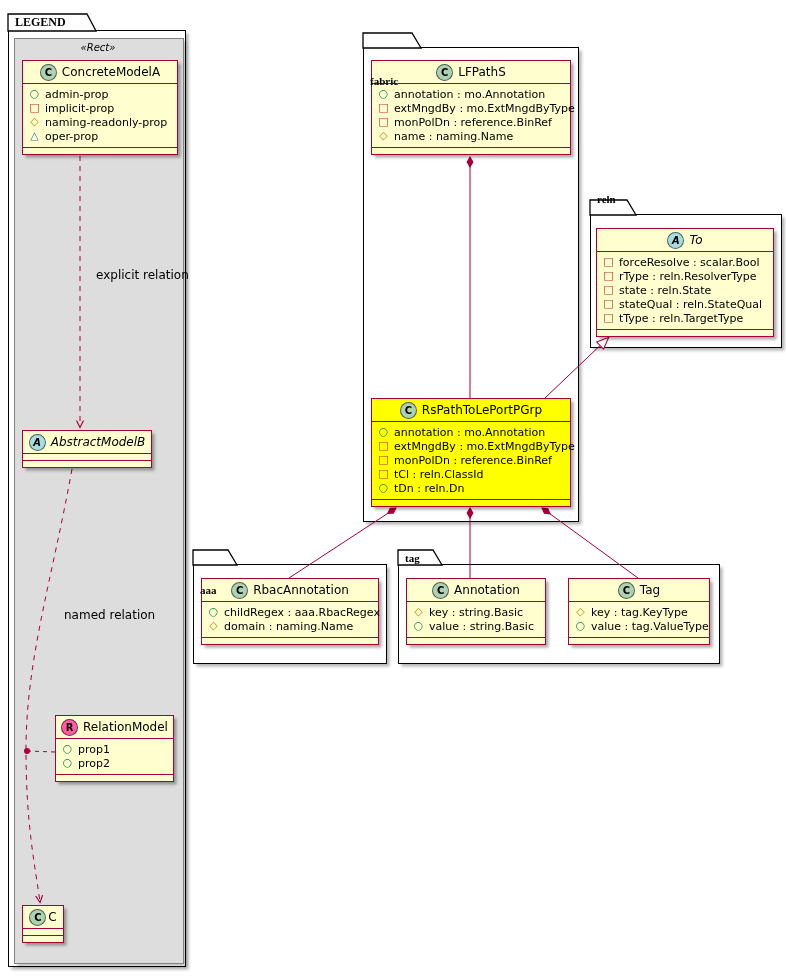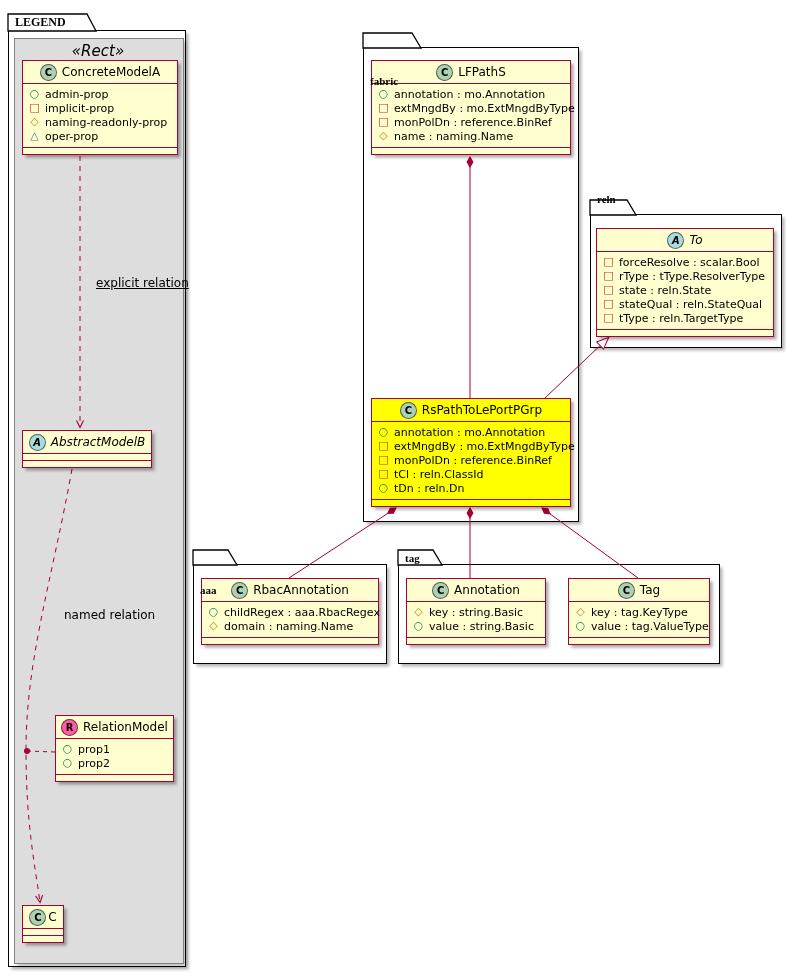--- a/index.html
+++ b/index.html
@@ -12,21 +12,21 @@
   #canvas{position:relative;width:786px;height:977px;background:#fff;overflow:hidden;}
 
   
   .pkg-body{position:absolute;border:1px solid #000;background:transparent;
             box-shadow:2.5px 2.5px 3px rgba(0,0,0,0.30);}
   .pkg-label{position:absolute;font-size:11px;font-weight:bold;line-height:14px;z-index:6;font-family:Liberation Serif, serif;}
 
   
   .gray-rect{position:absolute;background:#DDDDDD;border:1px solid #808080;
              box-shadow:2.5px 2.5px 3px rgba(0,0,0,0.25);}
-  .stereotype{position:absolute;font-size:15px;font-style:italic;text-align:center;z-index:6;}
+  .stereotype{position:absolute;font-size:10px;font-style:italic;text-align:center;z-index:6;}
 
   
   #wires{position:absolute;left:0;top:0;width:786px;height:977px;z-index:3;}
 
   
   .cls{position:absolute;background:var(--classbg);border:1px solid var(--border);
        box-shadow:2.5px 2.5px 3px rgba(0,0,0,0.35);z-index:4;font-size:11px;}
   .cls.highlight{background:var(--hibg);}
   .cls-header{height:22px;display:flex;align-items:center;justify-content:center;gap:5px;padding:0 8px;}
   .cls-name{font-size:12px;white-space:nowrap;text-align:right;}
@@ -93,21 +93,21 @@
     <path d="M55,752 L27,751" fill="none" stroke="#A80036" stroke-width="1" stroke-dasharray="4 4"></path>
     <circle cx="27" cy="751" r="3" fill="#A80036"></circle>
   </svg>
 
   <div class="pkg-label" style="left:15px;top:15px;font-size:12px;">LEGEND</div>
   <div class="pkg-label" style="left:370px;top:34px;margin-top:40px;">fabric</div>
   <div class="pkg-label" style="left:597px;top:192px;">reln</div>
   <div class="pkg-label" style="left:200px;top:583px;">aaa</div>
   <div class="pkg-label" style="left:405px;top:551px;">tag</div>
 
-  <div class="rel-label" style="left:96px;top:276px;text-decoration:underline;">explicit relation</div>
+  <div class="rel-label" style="left:96px;top:268px;">explicit relation</div>
   <div class="rel-label" style="left:64px;top:608px;">named relation</div>
 
   <div class="cls" style="left:22px;top:60px;width:154px;">
     <div class="cls-header">
       <span class="spot spot-c">C</span>
       <span class="cls-name">ConcreteModelA</span>
     </div>
     <div class="cls-members">
       <div class="member">
         <span class="vis vis-public">○</span>
@@ -226,21 +226,21 @@
       <span class="spot spot-a">A</span>
       <span class="cls-name abstract">To</span>
     </div>
     <div class="cls-members">
       <div class="member">
         <span class="vis vis-private">□</span>
         <span class="mtext">forceResolve : scalar.Bool</span>
       </div>
       <div class="member">
         <span class="vis vis-private">□</span>
-        <span class="mtext">rType : tType.ResolverType</span>
+        <span class="mtext">rType : reln.ResolverType</span>
       </div>
       <div class="member">
         <span class="vis vis-private">□</span>
         <span class="mtext">state : reln.State</span>
       </div>
       <div class="member">
         <span class="vis vis-private">□</span>
         <span class="mtext">stateQual : reln.StateQual</span>
       </div>
       <div class="member">

